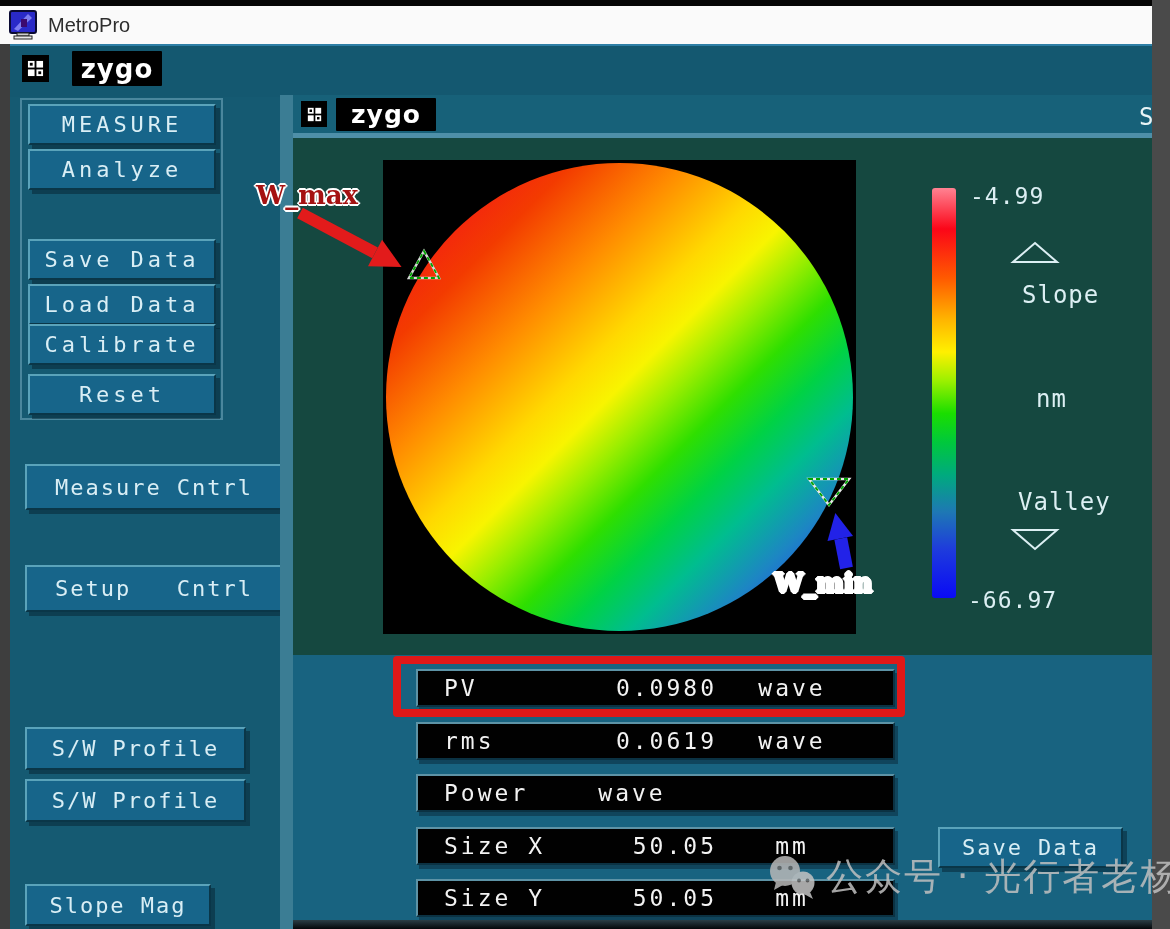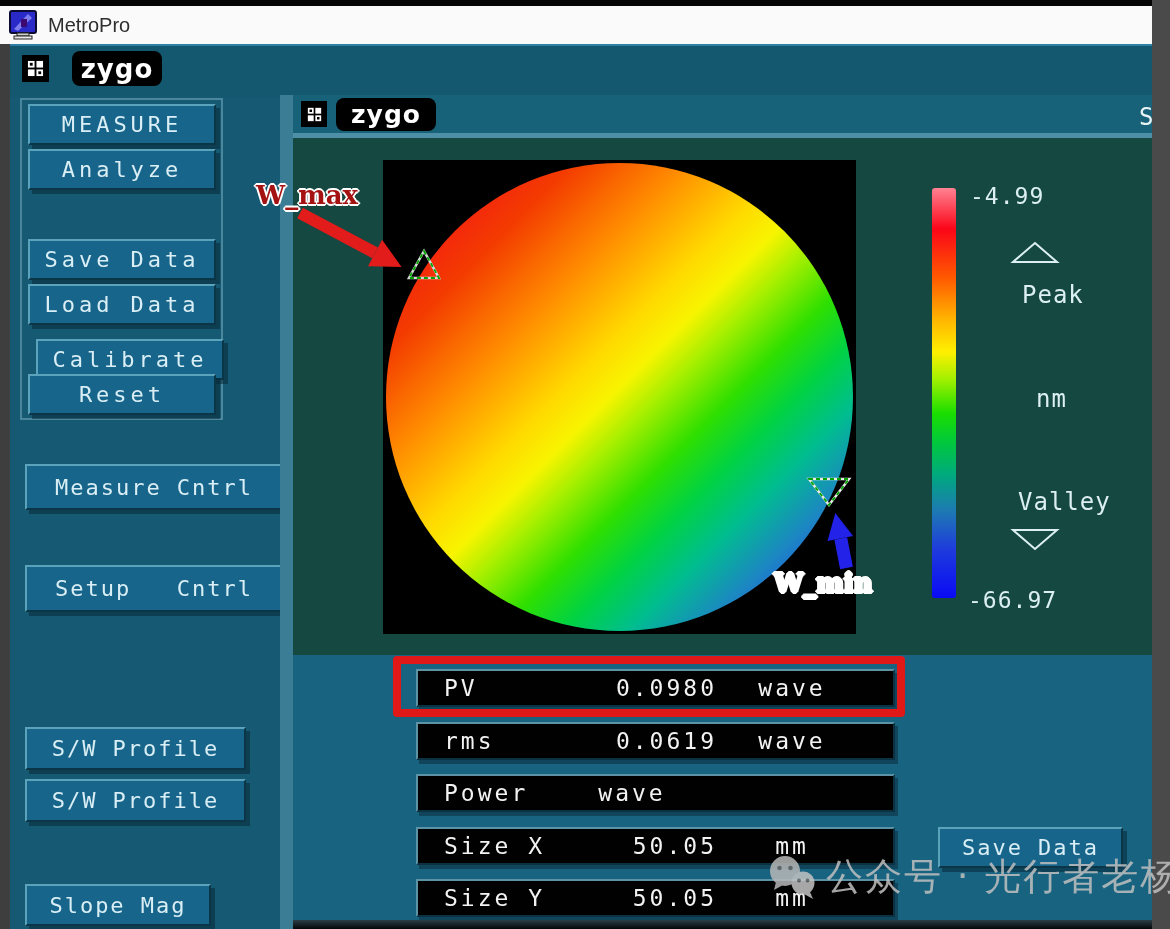--- a/index.html
+++ b/index.html
@@ -20,21 +20,21 @@
   
   #right-strip{left:1152px;top:0;width:18px;height:929px;background:#4a4a4a;z-index:30;}
   #left-strip{left:0;top:44px;width:10px;height:885px;background:#3e3e3e;z-index:30;}
   #bottom-strip{left:293px;top:920px;width:859px;height:9px;
                 background:linear-gradient(#2c3e46,#04070a);z-index:25;}
 
   
   #chrome-bar{left:10px;top:44px;width:1142px;height:51px;background:#145870;
               border-top:2px solid #2e7fa6;}
   .black-box{background:#000;display:flex;align-items:center;justify-content:center;}
-  .zygo-box{background:#000;border-radius:8px;display:flex;align-items:center;justify-content:center;}
+  .zygo-box{background:#000;border-radius:1px;display:flex;align-items:center;justify-content:center;}
   .zygo-text{font-family:"DejaVu Sans",sans-serif;font-weight:800;color:#fff;
              letter-spacing:1px;}
 
   
   .btn3d{background:#17658a;border:2px solid;border-color:#5aa3ba #0a3648 #0a3648 #5aa3ba;
          box-shadow:4px 4px 0 rgba(8,40,55,.55);color:#d9eef5;
          display:flex;align-items:center;justify-content:center;
          font-size:22px;letter-spacing:4px;white-space:pre;cursor:default;}
   .btn3d.small-sp{letter-spacing:2px;}
   #group-frame{left:20px;top:98px;width:199px;height:318px;
@@ -132,21 +132,21 @@
     <span class="zygo-text" style="font-size:26px;">zygo</span>
   </div>
 
   <div class="abs" id="left-strip"></div>
 
   <div class="abs" id="group-frame"></div>
   <div class="abs btn3d" style="left:28px;top:104px;width:184px;height:37px;">MEASURE</div>
   <div class="abs btn3d" style="left:28px;top:149px;width:184px;height:37px;">Analyze</div>
   <div class="abs btn3d" style="left:28px;top:239px;width:184px;height:37px;">Save Data</div>
   <div class="abs btn3d" style="left:28px;top:284px;width:184px;height:37px;">Load Data</div>
-  <div class="abs btn3d" style="left:28px;top:339px;width:184px;height:37px;margin-left:8px;">Calibrate</div>
+  <div class="abs btn3d" style="left:28px;top:324px;width:184px;height:37px;">Calibrate</div>
   <div class="abs btn3d" style="left:28px;top:374px;width:184px;height:37px;">Reset</div>
 
   <div class="abs btn3d small-sp" style="left:25px;top:464px;width:254px;height:42px;">Measure Cntrl</div>
   <div class="abs btn3d small-sp" style="left:25px;top:565px;width:254px;height:43px;">Setup   Cntrl</div>
   <div class="abs btn3d small-sp" style="left:25px;top:727px;width:217px;height:39px;">S/W Profile</div>
   <div class="abs btn3d small-sp" style="left:25px;top:779px;width:217px;height:39px;">S/W Profile</div>
   <div class="abs btn3d small-sp" style="left:25px;top:884px;width:182px;height:38px;">Slope Mag</div>
 
   <div class="abs" id="main-left-edge"></div>
   <div class="abs" id="main-panel"></div>
@@ -191,21 +191,21 @@
   </div>
 
   <div class="abs anno" id="wmax-label" style="left:256px;top:180px;">W_max</div>
   <div class="abs anno" id="wmin-label" style="left:774px;top:568px;">W_min</div>
 
   <div class="abs" id="colorbar"></div>
   <div class="abs scale-text" style="left:970px;top:183px;">-4.99</div>
   <svg class="abs" style="left:1010px;top:240px;" width="50" height="26">
     <polygon points="25,3 47,22 3,22" fill="none" stroke="#dceff3" stroke-width="2"></polygon>
   </svg>
-  <div class="abs scale-text" style="left:1022px;top:281px;font-size:24px;">Peak</div>
+  <div class="abs scale-text" style="left:1022px;top:281px;font-size:24px;">Slope</div>
   <div class="abs scale-text" style="left:1036px;top:385px;font-size:24px;">nm</div>
   <div class="abs scale-text" style="left:1018px;top:488px;font-size:24px;">Valley</div>
   <svg class="abs" style="left:1010px;top:526px;" width="50" height="26">
     <polygon points="3,4 47,4 25,23" fill="none" stroke="#dceff3" stroke-width="2"></polygon>
   </svg>
   <div class="abs scale-text" style="left:968px;top:587px;">-66.97</div>
 
   <div class="abs" id="highlight-rect"></div>
 
   <div class="abs row-black" style="top:669px;">

